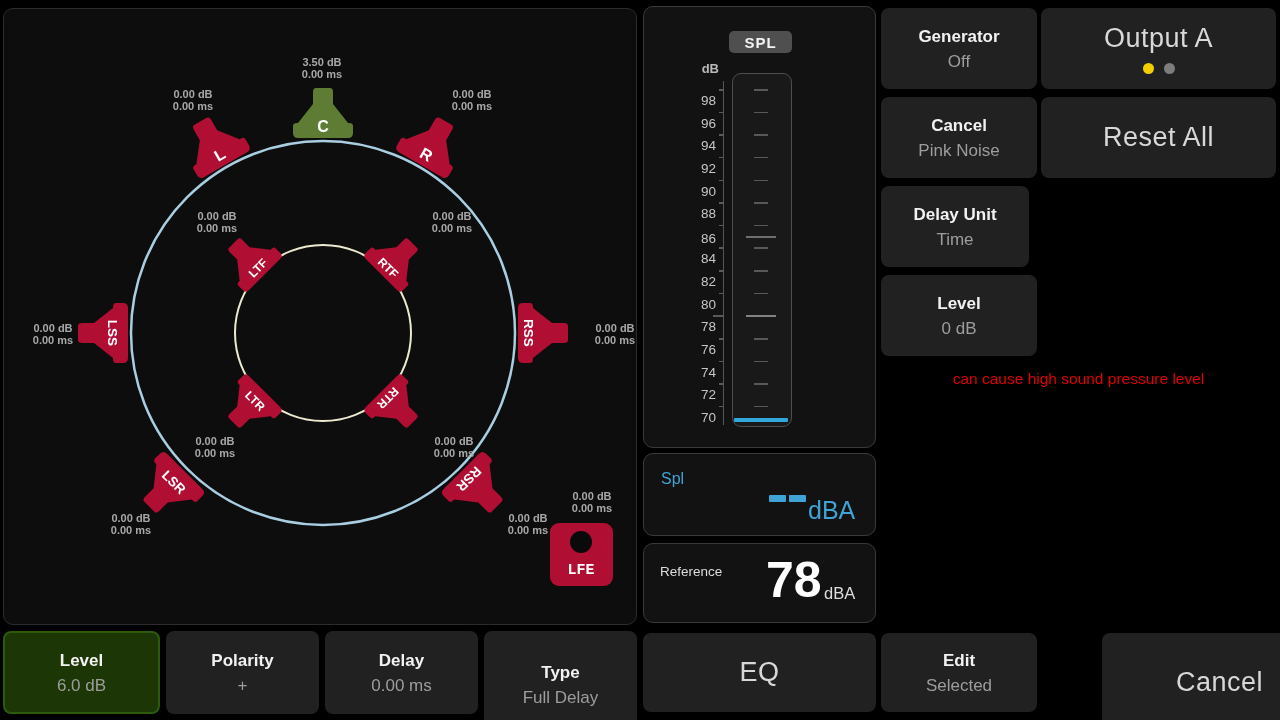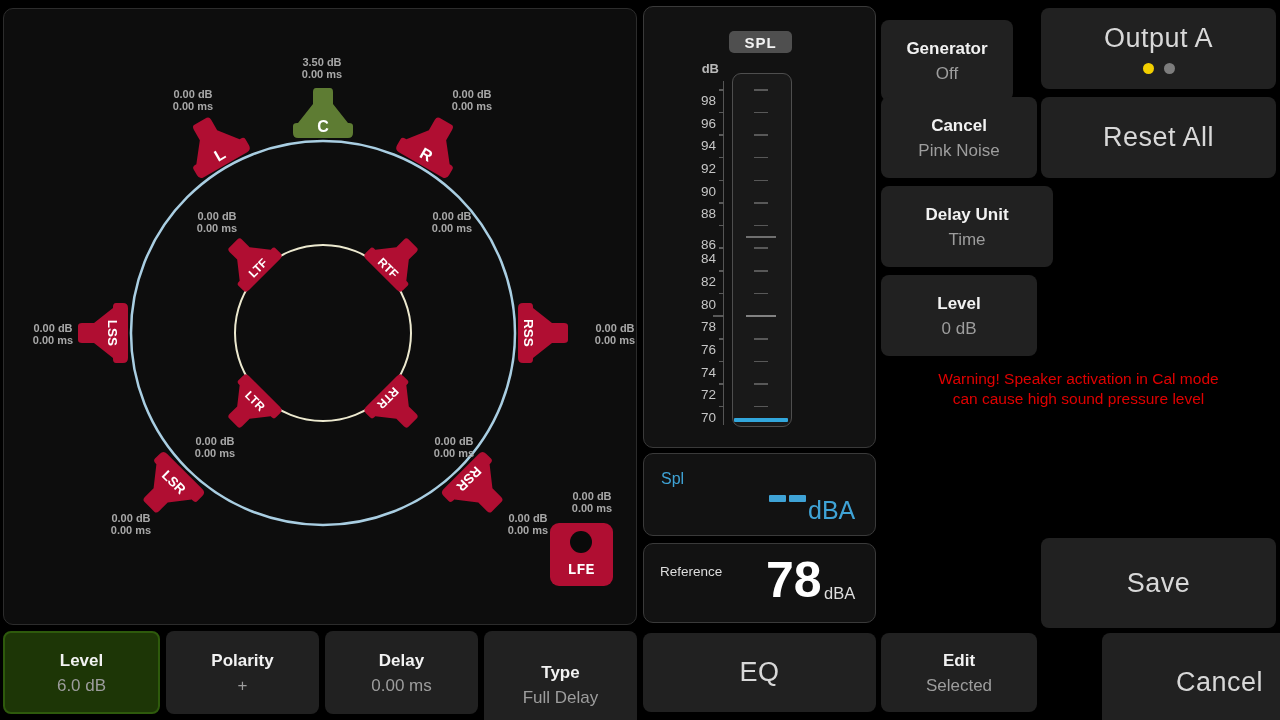--- a/index.html
+++ b/index.html
@@ -199,21 +199,21 @@
         <div class="meter-dash" style="left: 110px; top: 127.28px; width: 14px; background: rgb(88, 88, 88);"></div>
         <div class="tick-label" style="top: 141.92px;">92</div>
         <div class="axis-tick" style="left: 75px; top: 149.92px; width: 5px;"></div>
         <div class="meter-dash" style="left: 110px; top: 149.92px; width: 14px; background: rgb(88, 88, 88);"></div>
         <div class="tick-label" style="top: 164.56px;">90</div>
         <div class="axis-tick" style="left: 75px; top: 172.56px; width: 5px;"></div>
         <div class="meter-dash" style="left: 110px; top: 172.56px; width: 14px; background: rgb(88, 88, 88);"></div>
         <div class="tick-label" style="top: 187.2px;">88</div>
         <div class="axis-tick" style="left: 75px; top: 195.2px; width: 5px;"></div>
         <div class="meter-dash" style="left: 110px; top: 195.2px; width: 14px; background: rgb(88, 88, 88);"></div>
-        <div class="tick-label" style="top: 218px;">86</div>
+        <div class="tick-label" style="top: 212px;">86</div>
         <div class="axis-tick" style="left: 75px; top: 217.84px; width: 5px;"></div>
         <div class="meter-dash" style="left: 110px; top: 217.84px; width: 14px; background: rgb(88, 88, 88);"></div>
         <div class="tick-label" style="top: 232.48px;">84</div>
         <div class="axis-tick" style="left: 75px; top: 240.48px; width: 5px;"></div>
         <div class="meter-dash" style="left: 110px; top: 240.48px; width: 14px; background: rgb(88, 88, 88);"></div>
         <div class="tick-label" style="top: 255.12px;">82</div>
         <div class="axis-tick" style="left: 75px; top: 263.12px; width: 5px;"></div>
         <div class="meter-dash" style="left: 110px; top: 263.12px; width: 14px; background: rgb(88, 88, 88);"></div>
         <div class="tick-label" style="top: 277.76px;">80</div>
         <div class="axis-tick" style="left: 75px; top: 285.76px; width: 5px;"></div>
@@ -244,55 +244,51 @@
     <div class="spl-dash" style="left:145px"></div>
     <div id="spl-unit" class="blue">dBA</div>
   </div>
 
   <div class="panel" id="ref-panel">
     <div id="ref-label">Reference</div>
     <div id="ref-value">78</div>
     <div id="ref-unit">dBA</div>
   </div>
 
-  <div class="btn" style="left:881px;top:20px;width:132px;height:81px">
+  <div class="btn" style="left:881px;top:8px;width:156px;height:81px">
     <span class="lbl">Generator</span>
     <span class="val">Off</span>
   </div>
   <div class="btn big" style="left:1041px;top:8px;width:235px;height:81px">
     <span>Output A</span>
     <span class="dots">
       <span class="dot" style="background:#f2cf00"></span>
       <span class="dot" style="background:#7d7d7d"></span>
     </span>
   </div>
   <div class="btn" style="left:881px;top:97px;width:156px;height:81px">
     <span class="lbl">Cancel</span>
     <span class="val">Pink Noise</span>
   </div>
   <div class="btn big" style="left:1041px;top:97px;width:235px;height:81px">
     <span>Reset All</span>
   </div>
-  <div class="btn" style="left:881px;top:186px;width:172px;height:81px">
+  <div class="btn" style="left:881px;top:186px;width:148px;height:81px">
     <span class="lbl">Delay Unit</span>
     <span class="val">Time</span>
   </div>
   <div class="btn" style="left:881px;top:275px;width:156px;height:81px">
     <span class="lbl">Level</span>
     <span class="val">0 dB</span>
   </div>
 
   <div id="warning">
-    <div>Warning! Speaker activation in Cal mode</div>
     <div>can cause high sound pressure level</div>
   </div>
 
-  <div class="btn big" style="left:1041px;top:538px;width:235px;height:90px">
-    <span>Save</span>
-  </div>
 
   <div class="btn green" style="left:3px;top:631px;width:157px;height:83px">
     <span class="lbl">Level</span>
     <span class="val">6.0 dB</span>
   </div>
   <div class="btn" style="left:166px;top:631px;width:153px;height:83px">
     <span class="lbl">Polarity</span>
     <span class="val">+</span>
   </div>
   <div class="btn" style="left:325px;top:631px;width:153px;height:83px">

